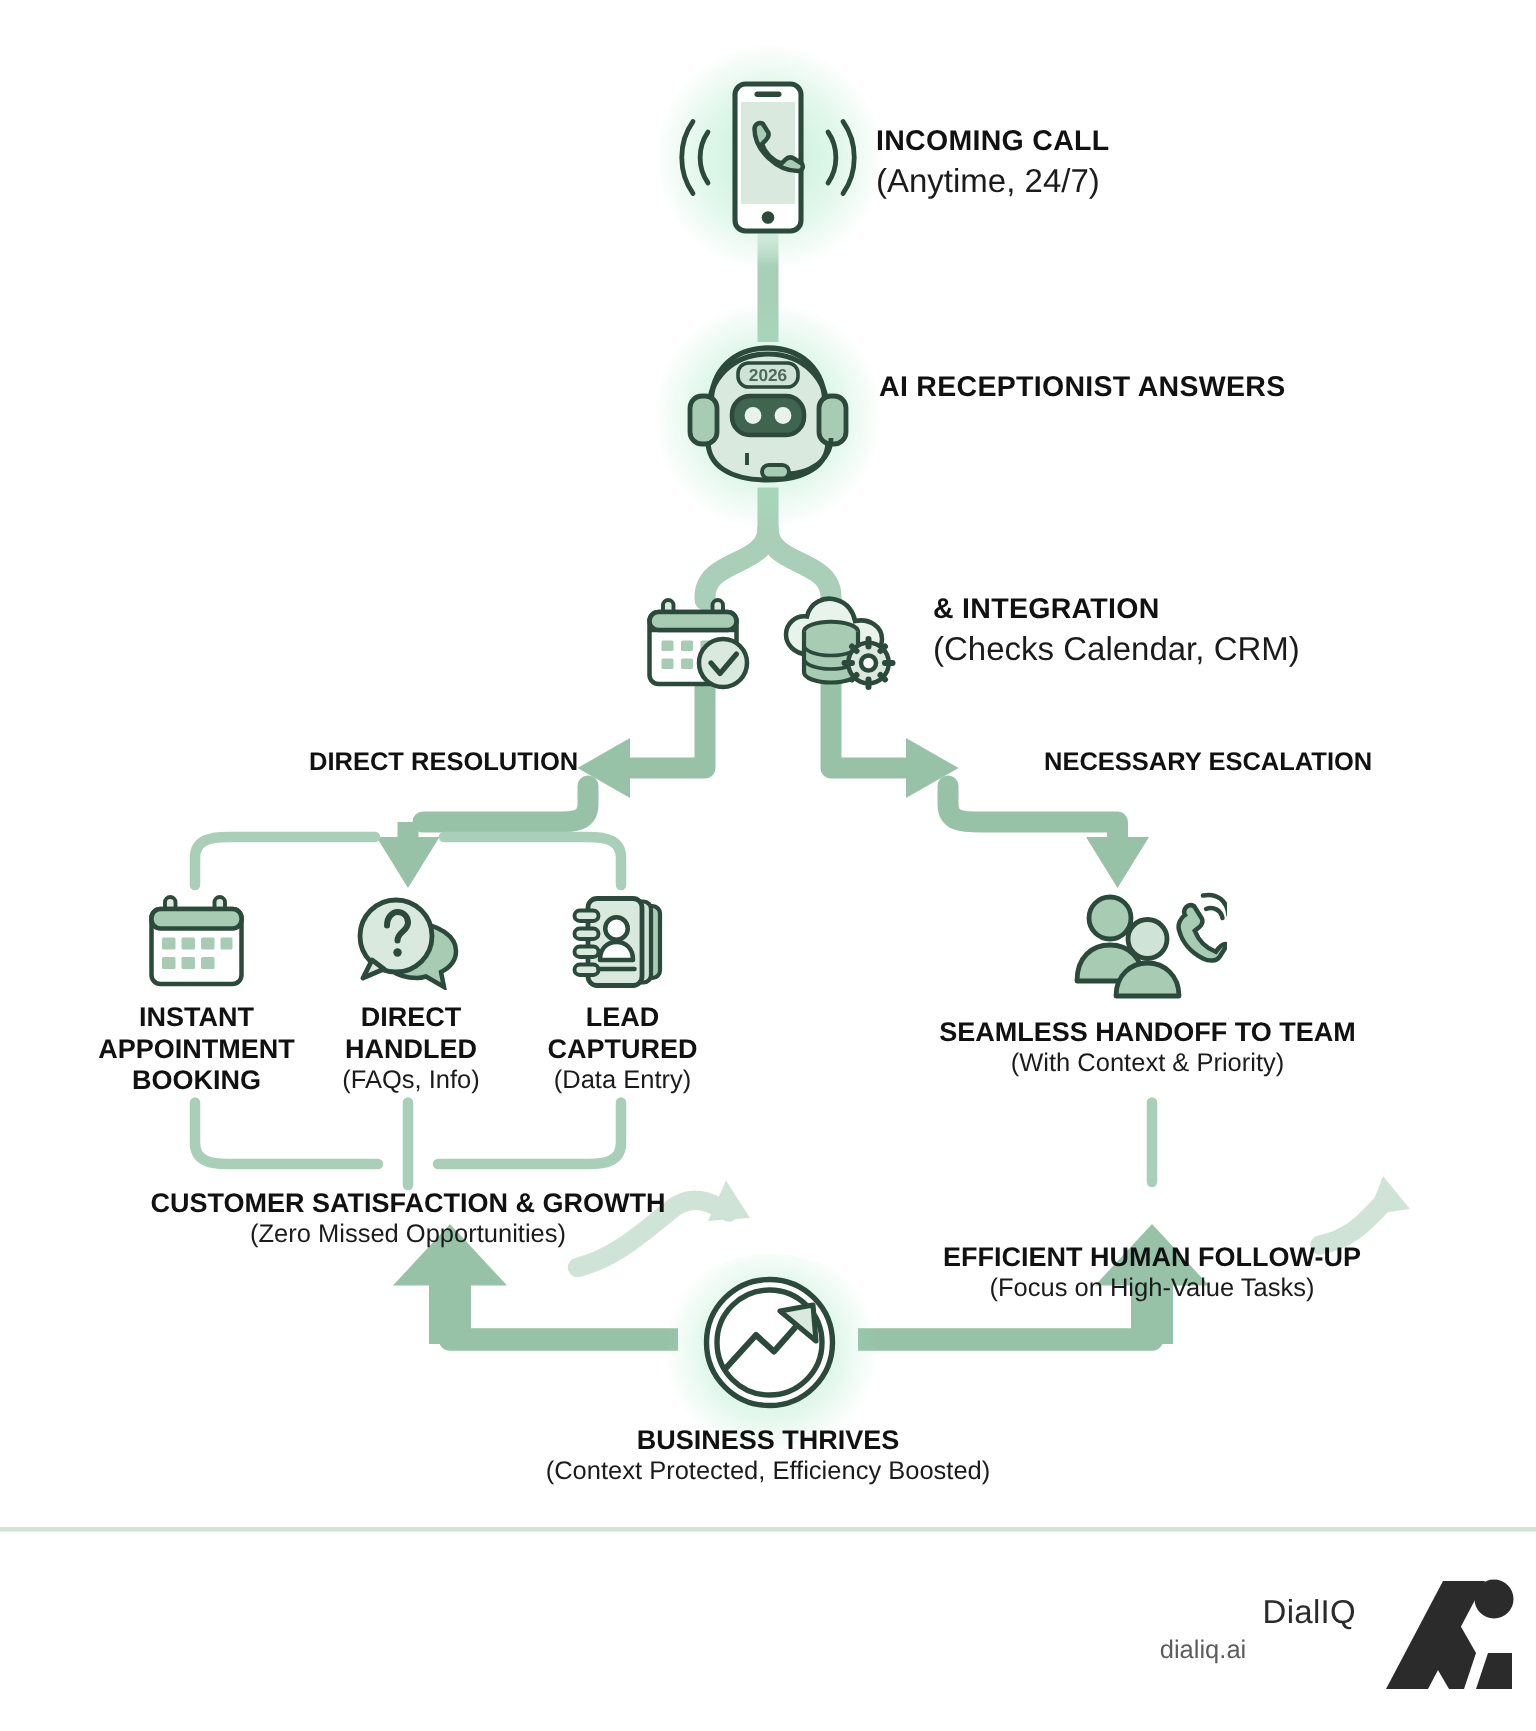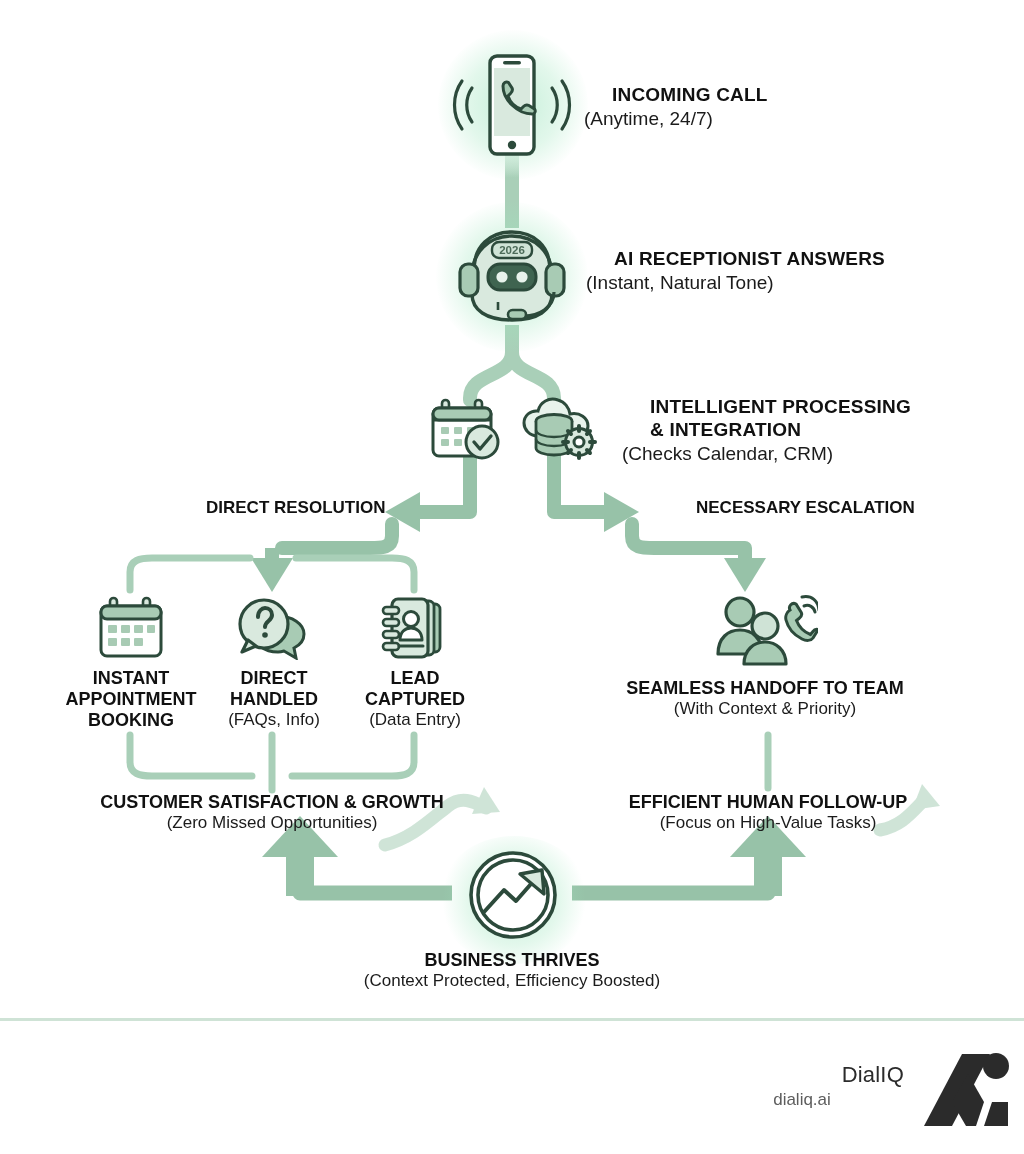--- a/index.html
+++ b/index.html
@@ -6,22 +6,22 @@
   body{
     width:1024px;height:1154px;
     background:#ffffff;
     font-family:"Liberation Sans", sans-serif;
     position:relative;overflow:hidden;
     color:#111111;
   }
   #stage{position:absolute;inset:0;}
   svg.layer{position:absolute;left:0;top:0;width:1024px;height:1154px;pointer-events:none;}
   .lbl{position:absolute;}
-  .ttl{font-weight:bold;font-size:19px;letter-spacing:.2px;line-height:1.2;color:#111;margin-left:28px;}
-  .sub{font-size:19px;line-height:1.25;color:#1b1b1b;}
+  .ttl{font-weight:bold;font-size:19px;letter-spacing:.2px;line-height:1.2;color:#111;}
+  .sub{font-size:22px;line-height:1.25;color:#1b1b1b;}
   .ctr{text-align:center;}
   .node-ttl{font-weight:bold;font-size:18px;line-height:1.16;color:#111;text-align:center;}
   .node-sub{font-size:17px;line-height:1.2;color:#1b1b1b;text-align:center;}
   .branchlbl{position:absolute;font-weight:bold;font-size:17px;color:#111;}
   .icon{position:absolute;}
   .glow{position:absolute;border-radius:50%;
     background:radial-gradient(circle, rgba(150,225,185,.55) 0%, rgba(160,230,190,.30) 45%, rgba(255,255,255,0) 72%);
     pointer-events:none;}
   .divider{position:absolute;left:0;width:1024px;height:3px;background:#cfe3d6;}
   .footer-brand{position:absolute;text-align:right;}
@@ -121,21 +121,20 @@
     <circle cx="50" cy="59" r="5.6" fill="#e8f3ec"></circle>
     <circle cx="70" cy="59" r="5.6" fill="#e8f3ec"></circle>
     <rect x="40" y="24" width="40" height="16" rx="7" fill="#cfe3d6" stroke="#2c4a3b" stroke-width="2.4"></rect>
     <text x="60" y="36" text-anchor="middle" font-family="Liberation Sans, sans-serif" font-size="11.5" font-weight="bold" fill="#4c6b59">2026</text>
     <path d="M102 74 C102 90 86 98 72 98" fill="none" stroke="#2c4a3b" stroke-width="3.2"></path>
     <rect x="56" y="92" width="18" height="9" rx="4.5" fill="#a8cbb4" stroke="#2c4a3b" stroke-width="2.6"></rect>
     <path d="M46 84 L46 92" stroke="#2c4a3b" stroke-width="2.6"></path>
   </svg>
   <div class="lbl" style="left:586px;top:248px;">
     <div class="ttl">AI RECEPTIONIST ANSWERS</div>
-    <div class="sub">(Instant, Natural Tone)</div>
   </div>
 
   <svg class="icon" style="left:428px;top:396px;width:76px;height:66px;" viewBox="0 0 76 66">
     <rect x="14" y="4" width="7" height="14" rx="3.5" fill="#d9e9de" stroke="#2c4a3b" stroke-width="2.6"></rect>
     <rect x="47" y="4" width="7" height="14" rx="3.5" fill="#d9e9de" stroke="#2c4a3b" stroke-width="2.6"></rect>
     <rect x="5" y="12" width="58" height="48" rx="6" fill="#ffffff" stroke="#2c4a3b" stroke-width="3"></rect>
     <path d="M5 24 L63 24" stroke="#2c4a3b" stroke-width="3"></path>
     <rect x="5" y="12" width="58" height="12" rx="6" fill="#a8cbb4" stroke="#2c4a3b" stroke-width="3"></rect>
     <g fill="#a8cbb4">
       <rect x="13" y="31" width="8" height="7" rx="1"></rect>
@@ -165,21 +164,20 @@
           <path d="M11 0 L16 0"></path>
         <path d="M-11 -11 L-8 -8"></path>
           <path d="M8 8 L11 11"></path>
         <path d="M11 -11 L8 -8"></path>
           <path d="M-8 8 L-11 11"></path>
       </g>
     </g>
   </svg>
 
   <div class="lbl" style="left:622px;top:396px;">
-    <div class="ttl">INTELLIGENT PROCESSING</div>
     <div class="ttl">&amp; INTEGRATION</div>
     <div class="sub">(Checks Calendar, CRM)</div>
   </div>
 
   <div class="branchlbl" style="left:206px;top:498px;">DIRECT RESOLUTION</div>
   <div class="branchlbl" style="left:648px;top:498px;margin-left:48px;">NECESSARY ESCALATION</div>
 
   <svg class="icon" style="left:96px;top:596px;width:70px;height:64px;" viewBox="0 0 70 64">
     <rect x="14" y="2" width="7" height="14" rx="3.5" fill="#d9e9de" stroke="#2c4a3b" stroke-width="2.6"></rect>
     <rect x="47" y="2" width="7" height="14" rx="3.5" fill="#d9e9de" stroke="#2c4a3b" stroke-width="2.6"></rect>
@@ -249,21 +247,21 @@
   <div class="lbl ctr" style="left:590px;top:657px;width:350px;margin-top:21px;">
     <div class="node-ttl">SEAMLESS HANDOFF TO TEAM</div>
     <div class="node-sub">(With Context &amp; Priority)</div>
   </div>
 
   <div class="lbl ctr" style="left:52px;top:792px;width:440px;">
     <div class="node-ttl">CUSTOMER SATISFACTION &amp; GROWTH</div>
     <div class="node-sub">(Zero Missed Opportunities)</div>
   </div>
 
-  <div class="lbl ctr" style="left:586px;top:792px;width:364px;">
+  <div class="lbl ctr" style="left:586px;top:828px;width:364px;">
     <div class="node-ttl">EFFICIENT HUMAN FOLLOW-UP</div>
     <div class="node-sub">(Focus on High-Value Tasks)</div>
   </div>
 
   <svg class="icon" style="left:458px;top:848px;width:110px;height:104px;" viewBox="0 0 110 104">
     <circle cx="55" cy="47" r="42" fill="#ffffff" stroke="#2c4a3b" stroke-width="3.6"></circle>
     <circle cx="55" cy="47" r="35" fill="#ffffff" stroke="#2c4a3b" stroke-width="3.6"></circle>
     <path d="M26 64 L46 42 L58 53 L80 28" fill="none" stroke="#2c4a3b" stroke-width="4" stroke-linecap="round" stroke-linejoin="round"></path>
     <polygon points="84,22 86,46 62,26" fill="#d9e9de" stroke="#2c4a3b" stroke-width="3.4" stroke-linejoin="round"></polygon>
   </svg>

